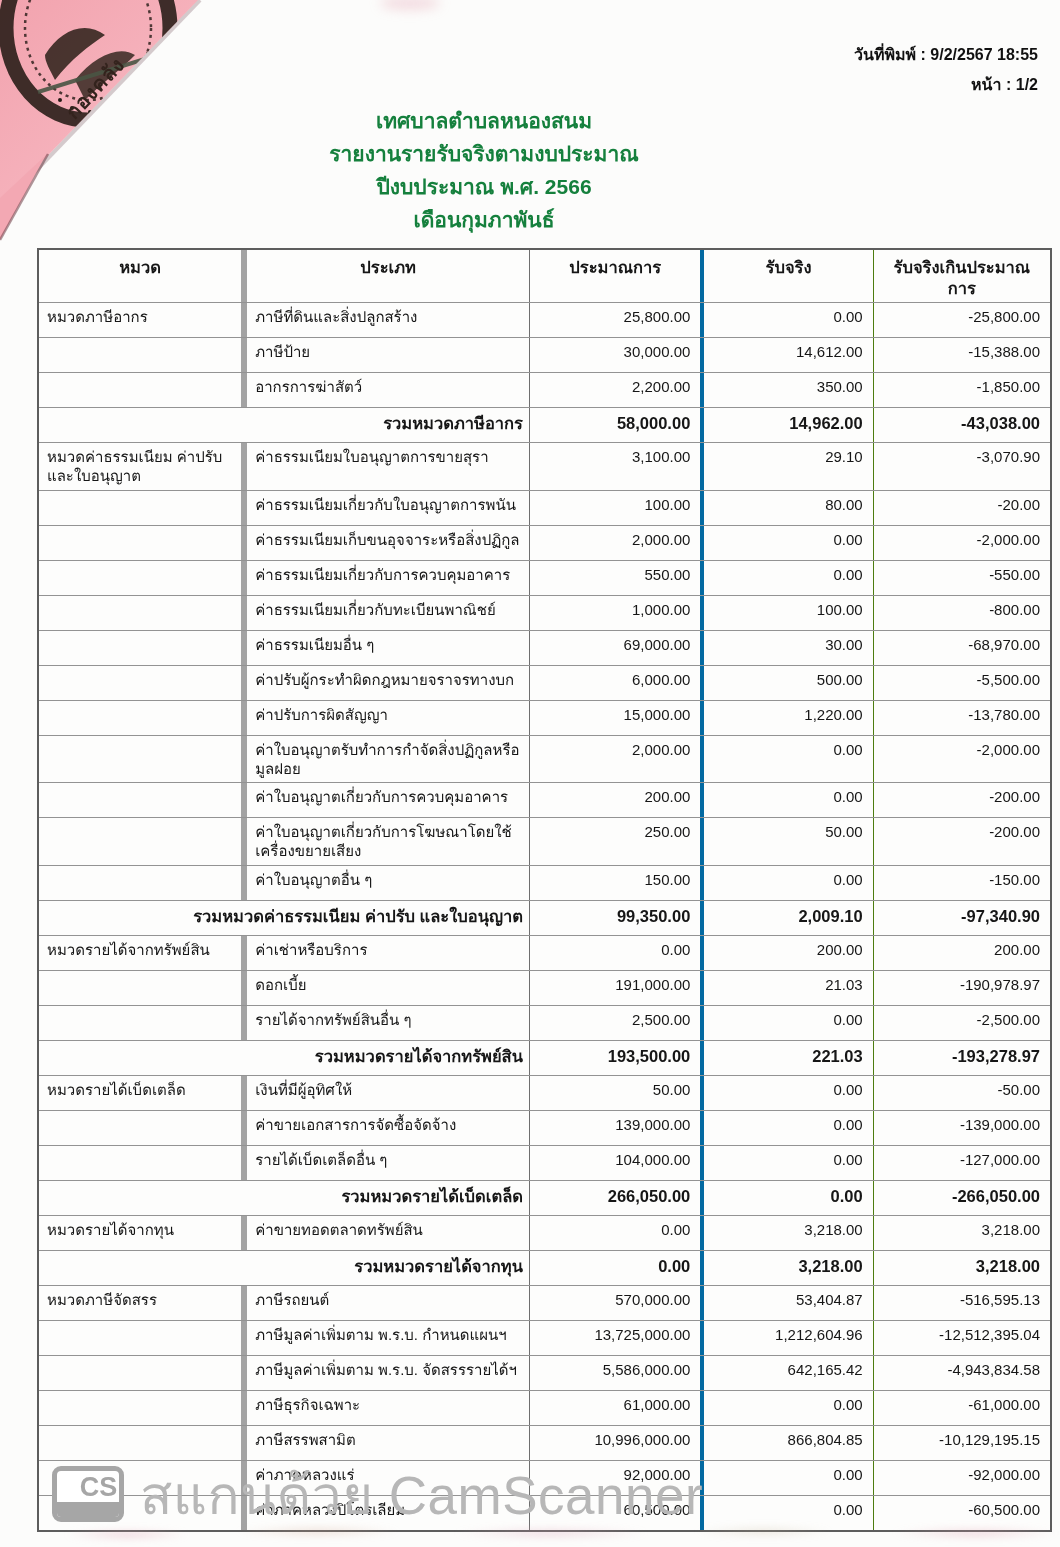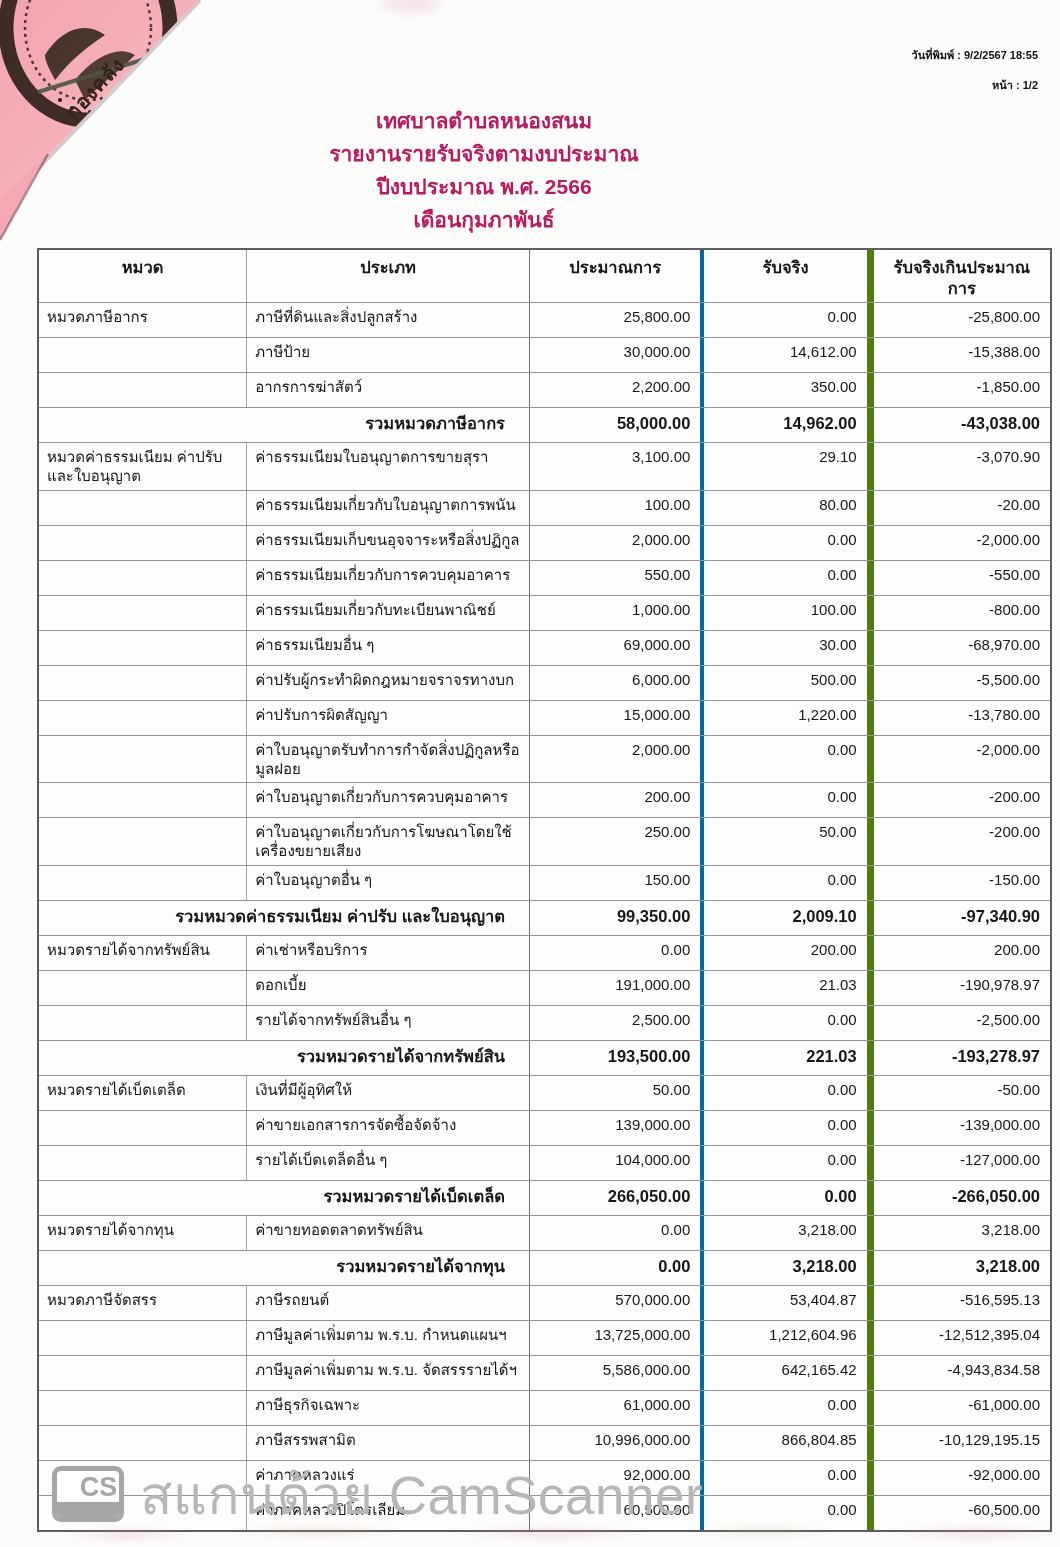--- a/index.html
+++ b/index.html
@@ -17,47 +17,47 @@
   .corner-svg { position:absolute; left:0; top:0; }
   .stamp-text {
     position:absolute; left:30px; top:72px; width:130px;
     transform:rotate(-47deg);
     font-size:20px; font-weight:bold; color:#33231d;
     letter-spacing:1px; text-align:center;
   }
 
   
   .print-info { position:absolute; right:22px; top:40px; text-align:right;
-                font-weight:bold; font-size:11px; line-height:30px; color:#111; }
+                font-weight:bold; font-size:16px; line-height:30px; color:#111; }
 
   
   .doc-title { position:absolute; left:0; top:104px; width:968px; text-align:center;
-               font-weight:bold; color:#be185d; }
+               font-weight:bold; color:#15803d; }
   .doc-title div { font-size:21px; line-height:33px; }
 
   
   .tbl {
     position:absolute; left:37px; top:248px; width:1015px;
     border:2px solid #5d5d5d;
     background:#fdfdfc;
     font-size:15px;
   }
   .row { display:flex; min-height:35px; border-top:1px solid rgba(90,90,90,.65); align-items:stretch; }
   .row.hdr { border-top:none; min-height:36px; }
   .cell { padding:5px 8px 4px 8px; line-height:1.25; }
-  .c1 { width:209px; border-right:1px solid #a3a3a3; }
+  .c1 { width:209px; border-right:6px solid #a3a3a3; }
   .c2 { width:284px; border-right:1px solid #6f6f6f; }
   .c3 { width:175px; border-right:4px solid #0369a1; }
-  .c4 { width:170px; border-right:7px solid #4d7c0f; }
+  .c4 { width:170px; border-right:1px solid #4d7c0f; }
   .c5 { width:177px; }
   .cspan { width:493px; border-right:1px solid #6f6f6f; }
   .num { text-align:right; padding-right:10px; white-space:nowrap; }
   .hdr .cell { font-weight:bold; font-size:16.5px; text-align:center; padding-top:7px; }
   .row.total .cell { font-weight:bold; font-size:16.5px; }
-  .row.total .cspan { text-align:right; padding-right:24px; }
+  .row.total .cspan { text-align:right; padding-right:6px; }
   .catcell { font-weight:normal; }
 
   
   .cs-bar { position:absolute; left:52px; top:1466px; display:flex; align-items:flex-start; }
   .cs-icon {
     width:72px; height:56px; border:5px solid #a6a6a6; border-radius:9px;
     position:relative; background:#fff; overflow:hidden; flex:none;
   }
   .cs-icon .cs-letters {
     position:absolute; top:1px; left:0; width:100%; text-align:center;

